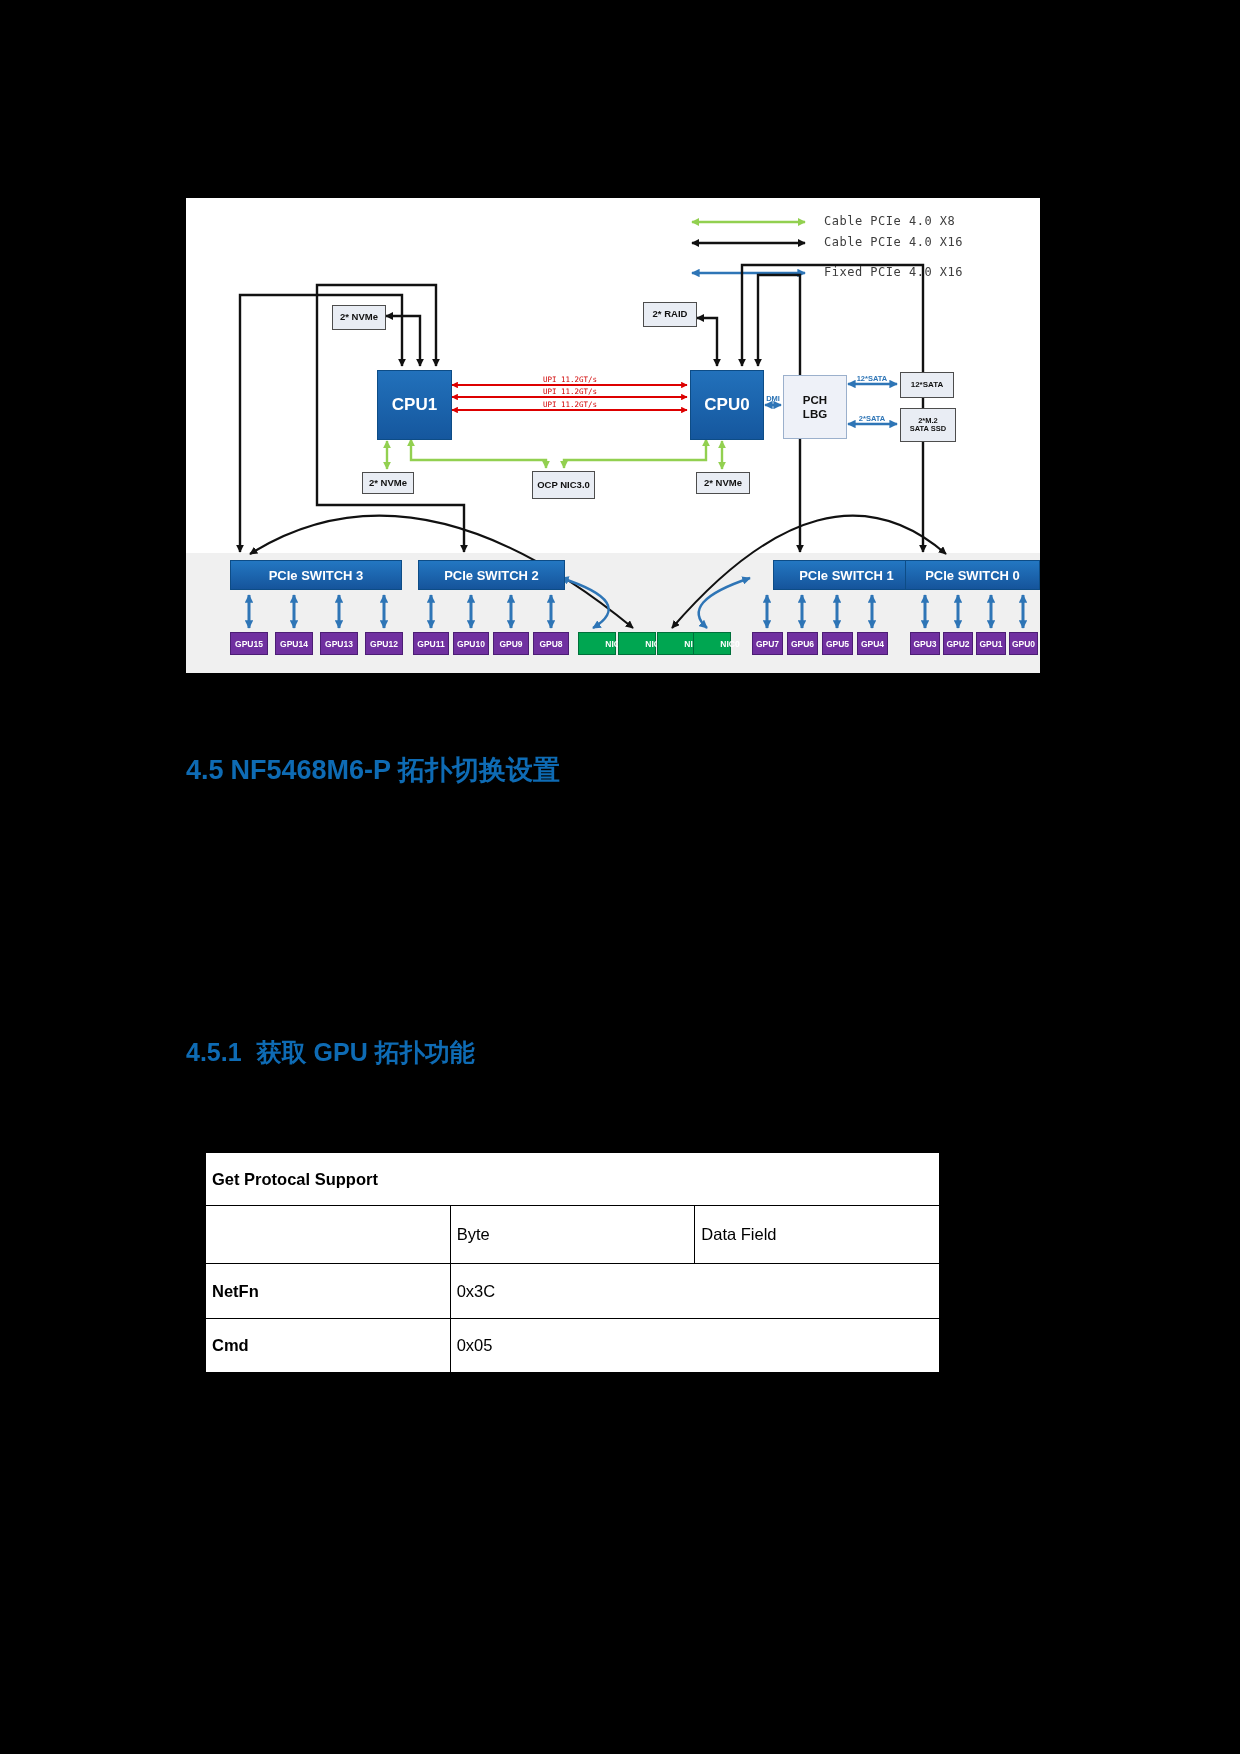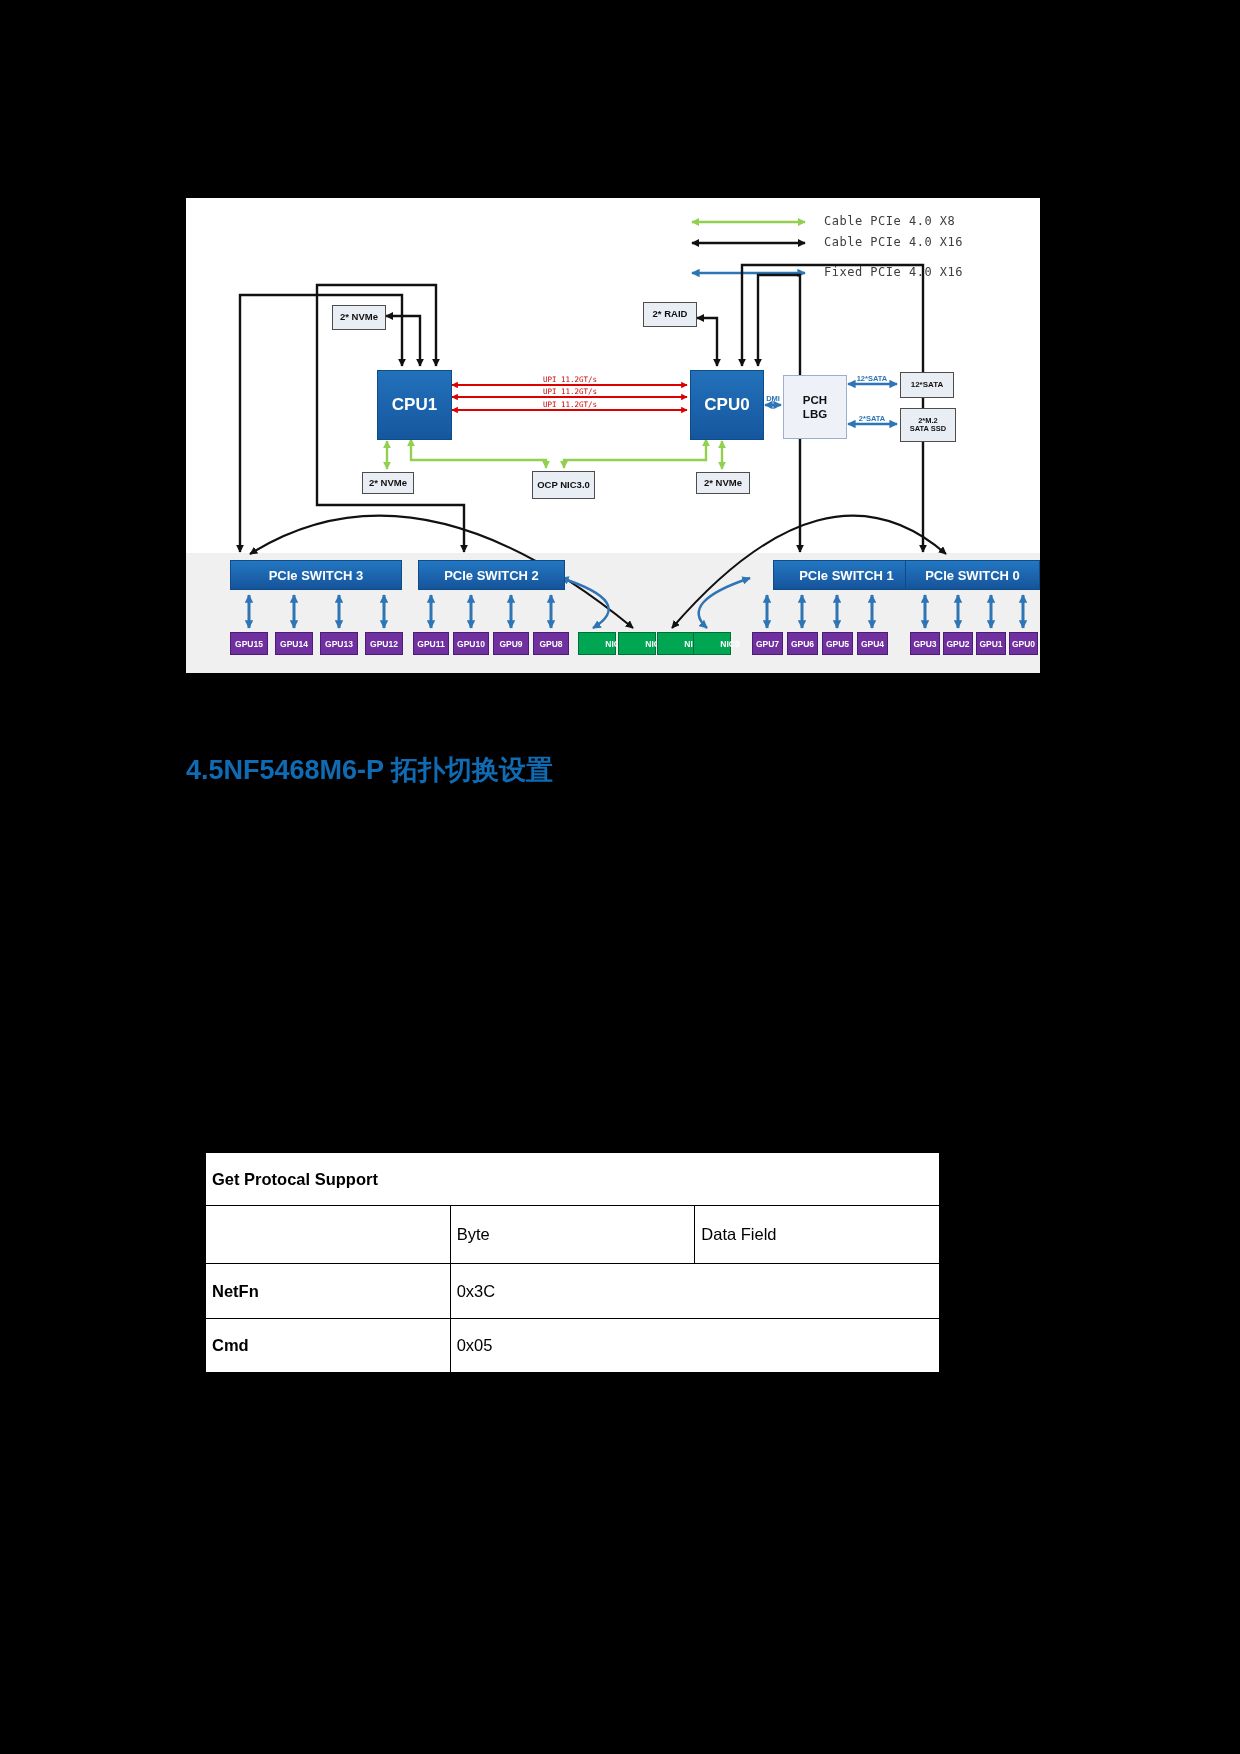--- a/index.html
+++ b/index.html
@@ -22,21 +22,21 @@
   .bus-label{position:absolute;text-align:center;font-size:7.5px;font-weight:bold;color:#2e75b6;white-space:nowrap;}
   .pcie-switch{position:absolute;top:362px;height:28px;background:linear-gradient(#2377c2,#15549b);
         border:1px solid #0d4c86;color:#fff;font-weight:bold;font-size:13px;display:flex;
         align-items:center;justify-content:center;white-space:nowrap;}
   .endpoint{position:absolute;top:434px;height:23px;color:#fff;font-weight:bold;font-size:8.5px;
         display:flex;align-items:center;justify-content:center;box-sizing:border-box;white-space:nowrap;}
   .endpoint.gpu{background:#7030a0;border:1px solid #4c1d75;}
   .endpoint.nic{background:#00a651;border:1px solid #00703a;padding-left:36px;}
   
   .h1{position:absolute;left:186px;top:752px;color:#0e6bb4;font-weight:bold;font-size:27px;white-space:nowrap;}
-  .h1 .num{}
+  .h1 .num{margin-right:7px;}
   .h2{position:absolute;left:186px;top:1036px;color:#0e6bb4;font-weight:bold;font-size:25px;white-space:nowrap;}
   .h2 .num{margin-right:15px;}
   
   .cmd-table{position:absolute;left:205px;top:1152px;width:735px;border-collapse:collapse;
         background:#fff;table-layout:fixed;}
   .cmd-table td{border:1px solid #000;font-size:16.5px;color:#000;padding:2px 2px 2px 6px;vertical-align:middle;}
   .cmd-table .b{font-weight:bold;}
   .row-title{height:53px;}
   .row-head{height:58px;}
   .row-netfn{height:55px;padding-left:23px;}
@@ -183,20 +183,23 @@
         <div class="endpoint gpu" style="left: 724px; width: 30px;">GPU3</div>
         <div class="endpoint gpu" style="left: 757px; width: 30px;">GPU2</div>
         <div class="endpoint gpu" style="left: 790px; width: 30px;">GPU1</div>
         <div class="endpoint gpu" style="left: 823px; width: 29px;">GPU0</div>
       </div>
   </div>
 
   <div class="h1">
     <span class="num">4.5</span><span>NF5468M6-P 拓扑切换设置</span>
   </div>
+  <div class="h2">
+    <span class="num">4.5.1</span><span>获取 GPU 拓扑功能</span>
+  </div>
 
   <table class="cmd-table">
     <tbody>
         <tr class="row-title">
       <td colspan="3" class="b">Get Protocal Support</td>
     </tr>
     <tr class="row-head">
       <td class="col1"></td>
       <td class="col2">Byte</td>
       <td class="col3">Data Field</td>

